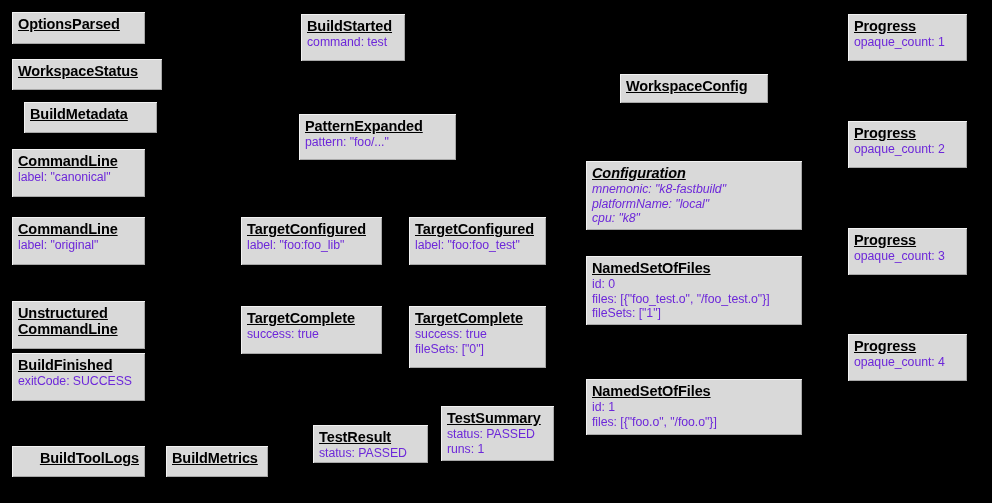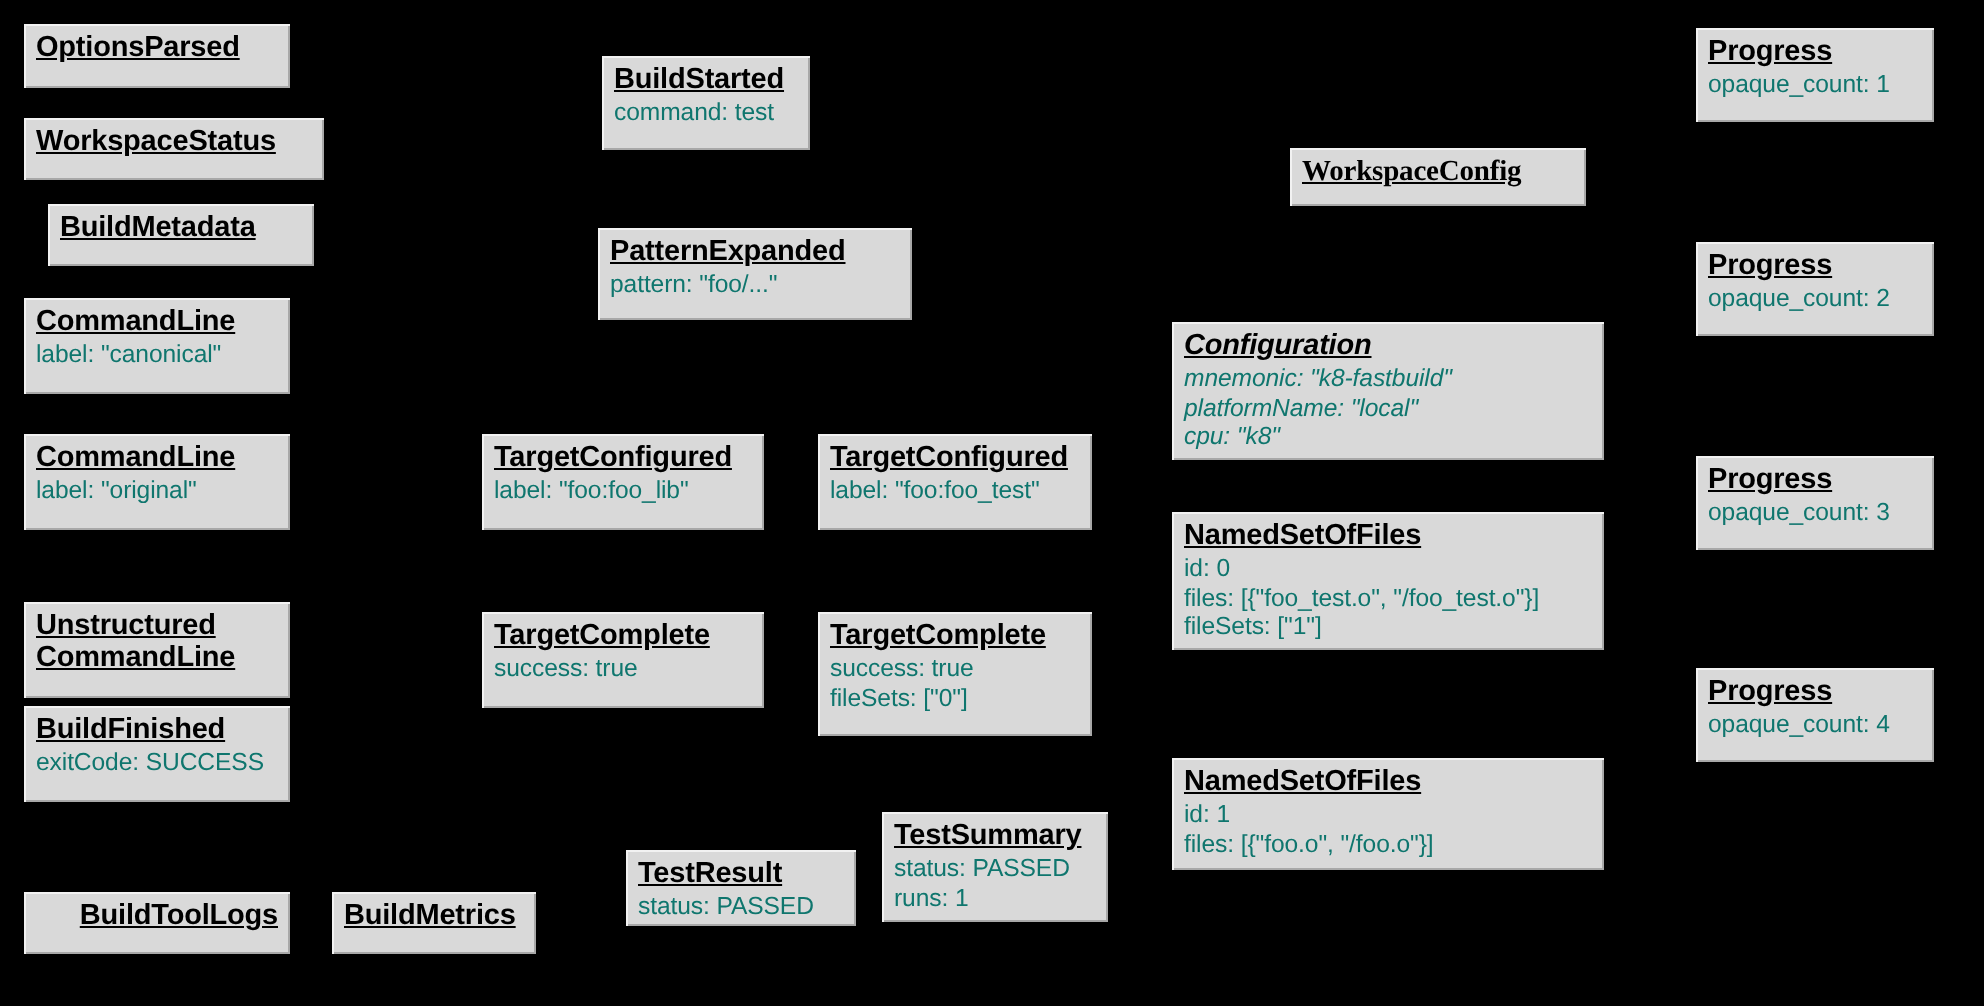--- a/index.html
+++ b/index.html
@@ -34,49 +34,49 @@
     letter-spacing: -0.1px;
   }
   .node-title.wrap {
     white-space: normal;
   }
   .node-fields {
     margin-top: 1px;
   }
   .node-field {
     font-size: 12.3px;
-    color: #0f766e;
+    color: #6d28d9;
     line-height: 14.5px;
     white-space: nowrap;
     letter-spacing: -0.05px;
   }
 </style>
 </head>
 <body>
 
 <div id="canvas">
     <div class="node" style="left: 11px; top: 11px; width: 135px; height: 34px;">
       <div class="node-title">OptionsParsed</div>
     </div>
-    <div class="node" style="left: 300px; top: 27px; width: 106px; height: 49px;">
+    <div class="node" style="left: 300px; top: 13px; width: 106px; height: 49px;">
       <div class="node-title">BuildStarted</div>
       <div class="node-fields">
         <div class="node-field">command: test</div>
       </div>
     </div>
     <div class="node" style="left: 847px; top: 13px; width: 121px; height: 49px;">
       <div class="node-title">Progress</div>
       <div class="node-fields">
         <div class="node-field">opaque_count: 1</div>
       </div>
     </div>
     <div class="node" style="left: 11px; top: 58px; width: 152px; height: 33px;">
       <div class="node-title">WorkspaceStatus</div>
     </div>
-    <div class="node" style="left: 644px; top: 73px; width: 150px; height: 31px; font-family: Liberation Serif, serif;">
+    <div class="node" style="left: 619px; top: 73px; width: 150px; height: 31px;">
       <div class="node-title">WorkspaceConfig</div>
     </div>
     <div class="node" style="left: 23px; top: 101px; width: 135px; height: 33px;">
       <div class="node-title">BuildMetadata</div>
     </div>
     <div class="node" style="left: 298px; top: 113px; width: 159px; height: 48px;">
       <div class="node-title">PatternExpanded</div>
       <div class="node-fields">
         <div class="node-field">pattern: "foo/..."</div>
       </div>

